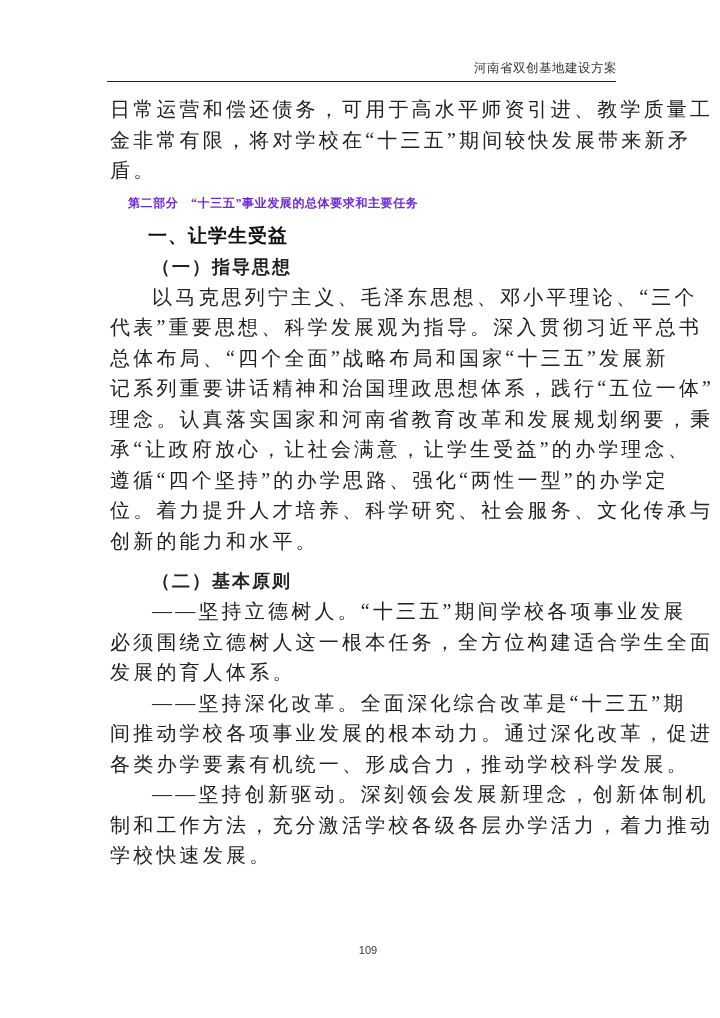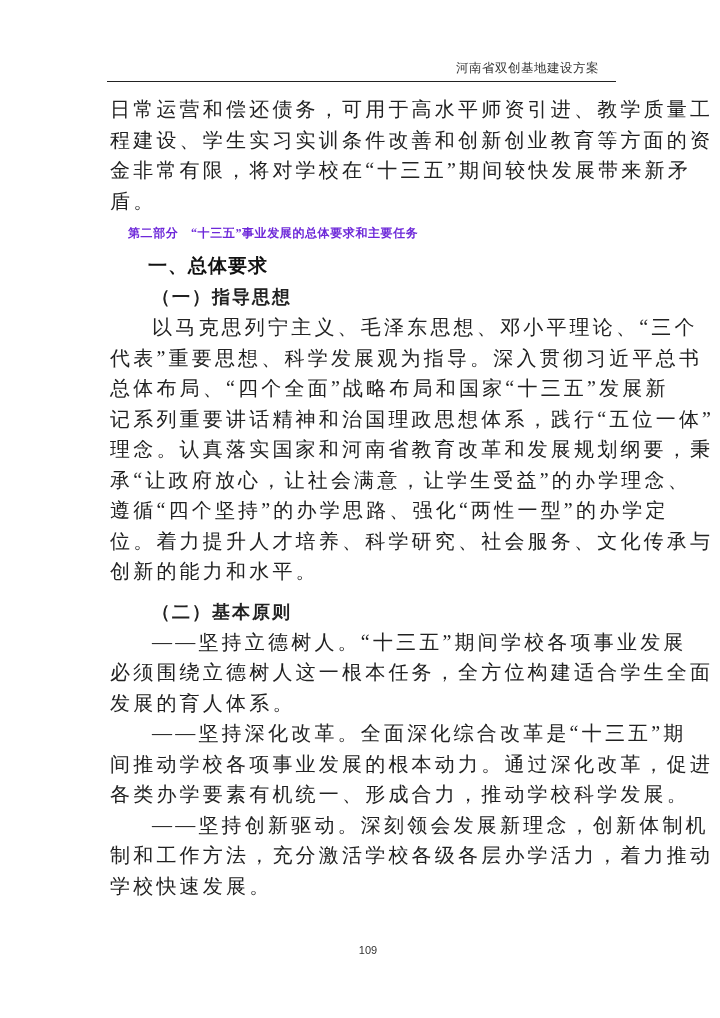--- a/index.html
+++ b/index.html
@@ -1,19 +1,19 @@
 <!DOCTYPE html>
 <html><head>
 <meta charset="utf-8">
 <style>
   html, body { margin: 0; padding: 0; background: #ffffff; }
   body { width: 720px; height: 1018px; position: relative; overflow: hidden; color: #1a1a1a; }
   .page { position: absolute; left: 0; top: 0; width: 720px; height: 1018px; background: #fff; }
   .header-title {
-    position: absolute; right: 121px; top: 60px;
+    position: absolute; right: 103px; top: 60px;
     font-family: "DejaVu Serif", "Liberation Serif", serif;
     font-size: 12.5px; color: #333; letter-spacing: 0.5px;
   }
   .header-rule {
     position: absolute; left: 107px; top: 81px; width: 509px; height: 0;
     border-top: 1.2px solid #222;
   }
   .body {
     position: absolute; left: 110px; top: 94px; width: 510px;
     font-family: Liberation Serif, serif;
@@ -44,27 +44,26 @@
 </head>
 <body>
 
 <div class="page">
   <div class="header-title">河南省双创基地建设方案</div>
   <div class="header-rule"></div>
 
   <div class="body">
     <div>
       <div class="line">日常运营和偿还债务，可用于高水平师资引进、教学质量工</div>
-      <div class="line">程建设、学生实习实训条件改善和创新创业教育等方面的资</div>
       <div class="line">金非常有限，将对学校在“十三五”期间较快发展带来新矛</div>
       <div class="line">盾。</div>
     </div>
 
     <div class="h-part">第二部分　“十三五”事业发展的总体要求和主要任务</div>
-    <div class="h-section">一、总体要求</div>
+    <div class="h-section">一、让学生受益</div>
 
     <div class="h-sub">（一）指导思想</div>
     <div>
       <div class="line indent">以马克思列宁主义、毛泽东思想、邓小平理论、“三个</div>
       <div class="line">代表”重要思想、科学发展观为指导。深入贯彻习近平总书</div>
       <div class="line">总体布局、“四个全面”战略布局和国家“十三五”发展新</div>
       <div class="line">记系列重要讲话精神和治国理政思想体系，践行“五位一体”</div>
       <div class="line">理念。认真落实国家和河南省教育改革和发展规划纲要，秉</div>
       <div class="line">承“让政府放心，让社会满意，让学生受益”的办学理念、</div>
       <div class="line">遵循“四个坚持”的办学思路、强化“两性一型”的办学定</div>

